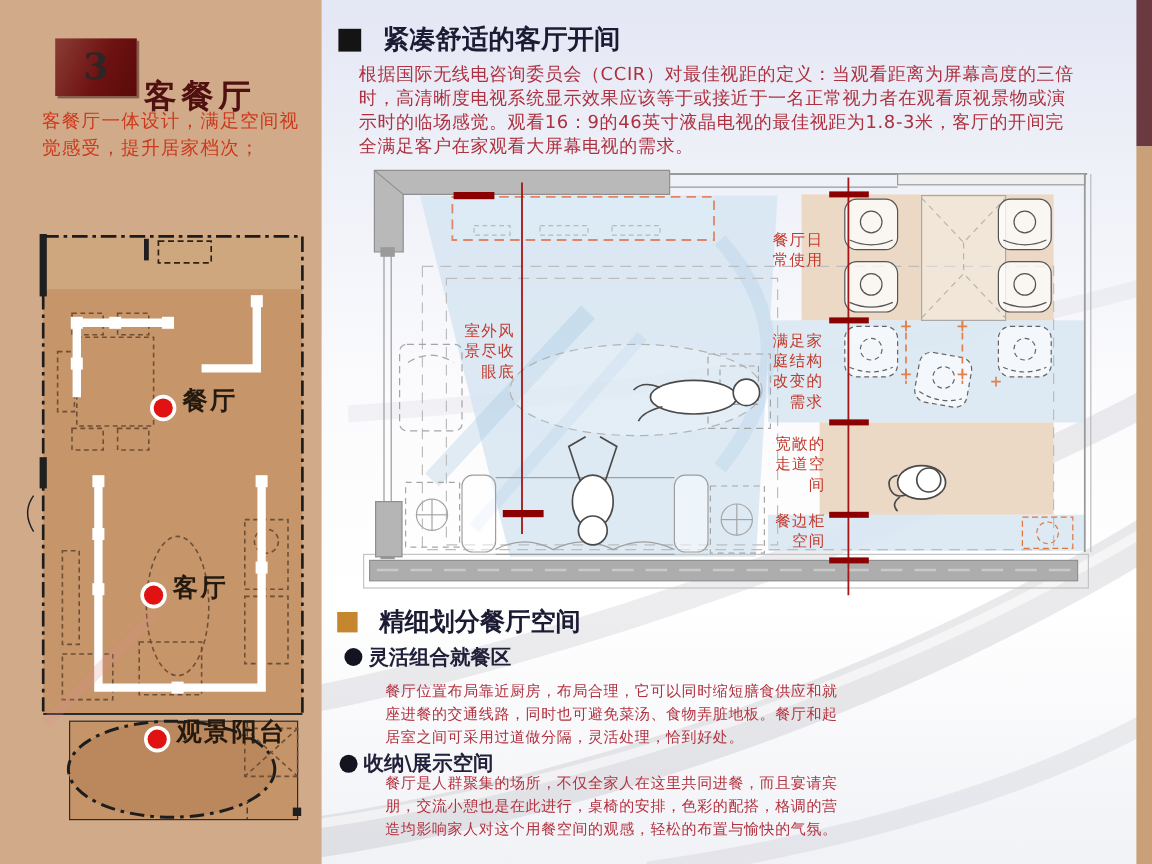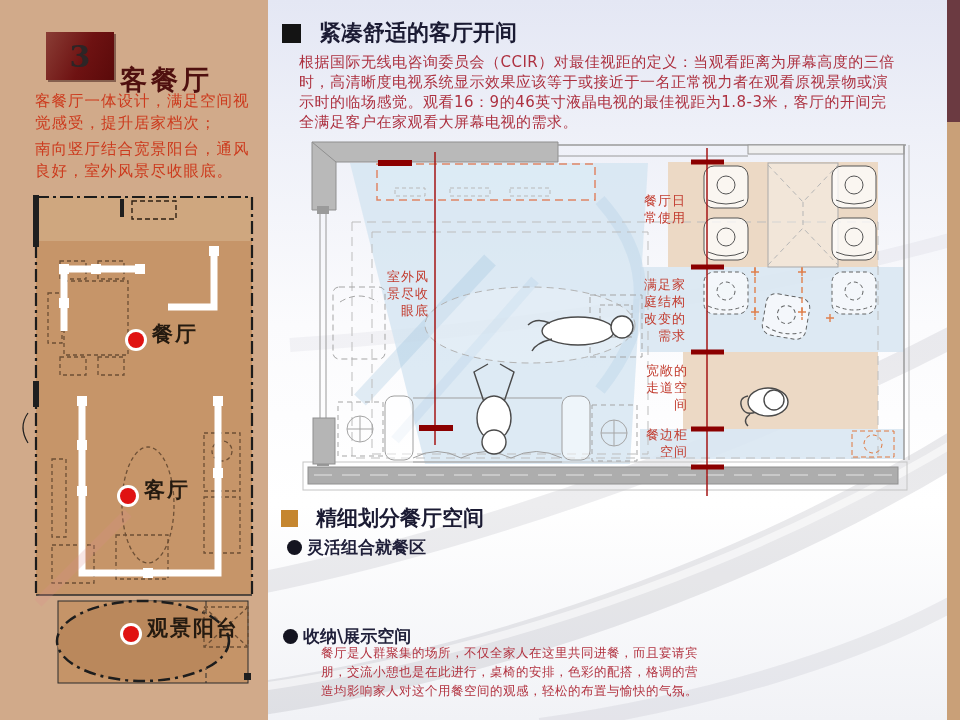--- a/index.html
+++ b/index.html
@@ -51,21 +51,20 @@
   <div class="abs bar-tan"></div>
 
   <div class="abs left-panel">
 
     <div class="abs num-box">
       <span>3</span>
     </div>
     <div class="abs panel-title">客餐厅</div>
 
     <div class="abs panel-para" style="top:90px;">客餐厅一体设计，满足空间视觉感受，提升居家档次；</div>
-    <div class="abs panel-para" style="top:138px;">南向竖厅结合宽景阳台，通风良好，室外风景尽收眼底。</div>
 
     <svg class="abs" style="left:8px;top:183px;" width="252" height="515" viewBox="0 0 252 515">
 
       <rect x="28" y="14" width="216" height="46" fill="#cfa77f"></rect>
       <rect x="28" y="58" width="216" height="354" fill="#c69569"></rect>
 
       <rect x="50" y="418" width="190" height="82" fill="#c59468" stroke="#2b2b2b" stroke-width="1"></rect>
       <line x1="198" y1="418" x2="198" y2="500" stroke="#2b2b2b" stroke-width="1" stroke-dasharray="5 3"></line>
       <ellipse cx="135" cy="458" rx="86" ry="40" fill="#ba885c" stroke="#1d1d1d" stroke-width="2.5" stroke-dasharray="12 5 3 5"></ellipse>
 
@@ -125,21 +124,21 @@
     </svg>
 
     <div class="room-label" style="left:128px;top:320px;">
       <span class="red-dot"></span>
       <b>餐厅</b>
     </div>
     <div class="room-label" style="left:120px;top:476px;">
       <span class="red-dot"></span>
       <b>客厅</b>
     </div>
-    <div class="room-label" style="left:76px;top:614px;padding-left:47px;">
+    <div class="room-label" style="left:76px;top:596px;padding-left:47px;">
       <span class="red-dot"></span>
       <b>观景阳台</b>
     </div>
   </div>
 
   <div class="abs sec-title" style="left:282px;top:18px;">
     <span class="sq"></span>
     <span>紧凑舒适的客厅开间</span>
   </div>
   <div class="abs body-red" style="left:299px;top:52px;width:598px;">根据国际无线电咨询委员会（CCIR）对最佳视距的定义：当观看距离为屏幕高度的三倍时，高清晰度电视系统显示效果应该等于或接近于一名正常视力者在观看原视景物或演示时的临场感觉。观看16：9的46英寸液晶电视的最佳视距为1.8-3米，客厅的开间完全满足客户在家观看大屏幕电视的需求。</div>
@@ -301,20 +300,21 @@
 
   <div class="abs sec-title" style="left:281px;top:504px;font-size:21px;">
     <span class="sq orange" style="width:17px;height:17px;"></span>
     <span>精细划分餐厅空间</span>
   </div>
 
   <div class="abs sub-bullet" style="left:287px;top:536px;font-family:Liberation Mono, monospace;">
     <span class="dot-black"></span>
     <span>灵活组合就餐区</span>
   </div>
+  <div class="abs body-red-sm" style="left:321px;top:566px;width:384px;">餐厅位置布局靠近厨房，布局合理，它可以同时缩短膳食供应和就座进餐的交通线路，同时也可避免菜汤、食物弄脏地板。餐厅和起居室之间可采用过道做分隔，灵活处理，恰到好处。</div>
 
   <div class="abs sub-bullet" style="left:283px;top:625px;">
     <span class="dot-black"></span>
     <span>收纳\展示空间</span>
   </div>
   <div class="abs body-red-sm" style="left:321px;top:643px;width:384px;">餐厅是人群聚集的场所，不仅全家人在这里共同进餐，而且宴请宾朋，交流小憩也是在此进行，桌椅的安排，色彩的配搭，格调的营造均影响家人对这个用餐空间的观感，轻松的布置与愉快的气氛。</div>
 
 </div>
 
 </body></html>

